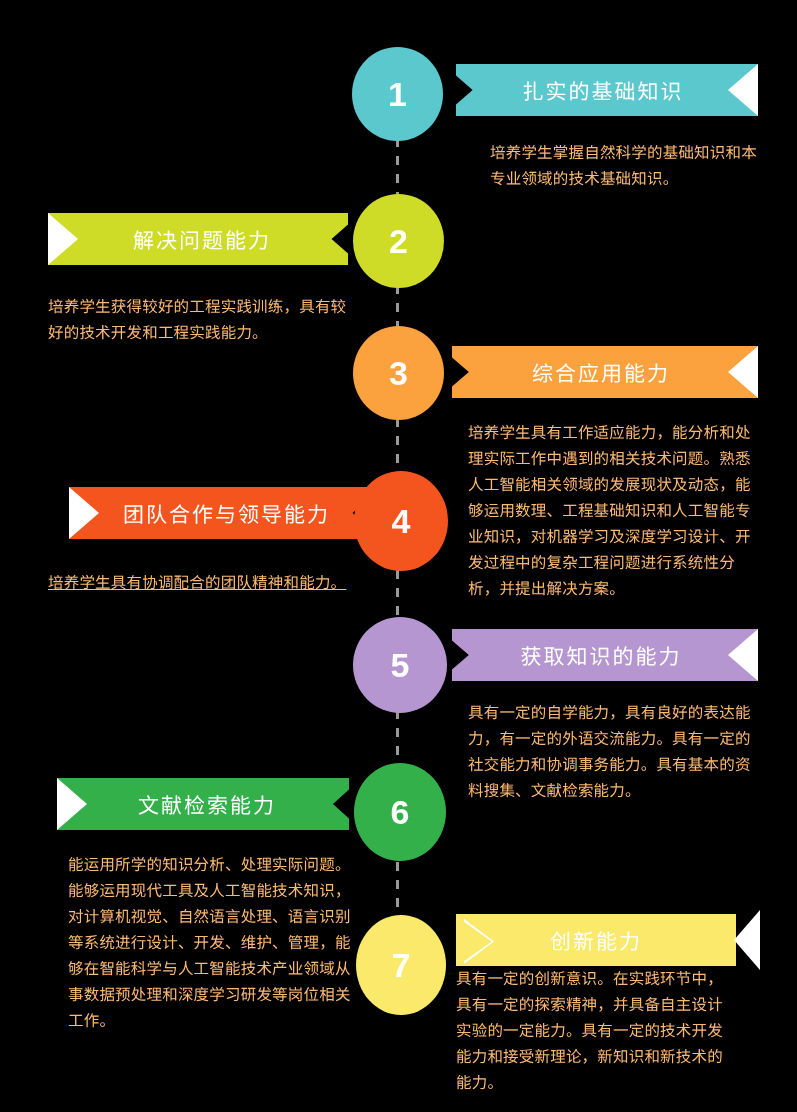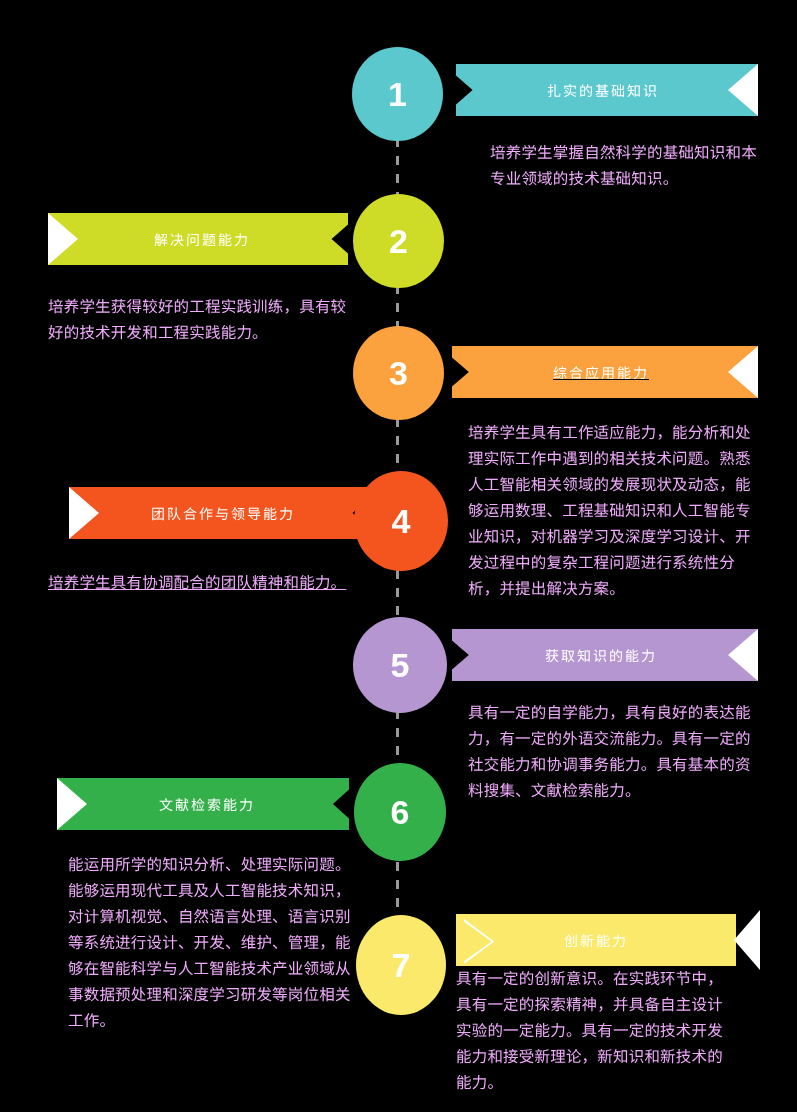--- a/index.html
+++ b/index.html
@@ -41,21 +41,21 @@
   
   .banner{
     position:absolute;
     height:52px;
     z-index:4;
     display:flex;align-items:center;
     box-sizing:border-box;
   }
   .banner .title{
     color:#ffffff;
-    font-size:14px;
+    font-size:21px;
     letter-spacing:2px;
     white-space:nowrap;
     width:100%;
     text-align:center;
   }
   
   .banner.right{
     clip-path:polygon(
       0 0,
       100% 0,
@@ -102,21 +102,21 @@
   .banner.outlinechev{padding-left:54px;}
   .banner.bite-right-out .bite2{
     position:absolute;right:-24px;top:-4px;width:26px;height:60px;
     background:#ffffff;
     clip-path:polygon(100% 0,100% 100%,0 50%);
   }
 
   
   .desc{
     position:absolute;
-    color:#f0abfc;
+    color:#fdba74;
     font-size:15.5px;
     line-height:26px;
     z-index:3;
     letter-spacing:0.2px;
   }
   .desc.rightcol{width:276px;text-align:left;}
   .desc.leftcol{width:300px;text-align:left;}
 </style>
 </head>
 <body>
@@ -141,21 +141,21 @@
 
   <div class="banner left" style="left:48px;top:213px;width:300px;background:#CEDC28;">
     <span class="bite"></span>
     <span class="title">解决问题能力</span>
   </div>
   <div class="node" style="left:353px;top:194px;width:91px;height:94px;background:#CEDC28;">
     <span class="num">2</span>
   </div>
   <div class="desc leftcol" style="left:48px;top:294px;width:306px;">培养学生获得较好的工程实践训练，具有较好的技术开发和工程实践能力。</div>
 
-  <div class="banner right" style="left:452px;top:346px;width:306px;background:#FBA23E;text-decoration:underline;">
+  <div class="banner right" style="left:452px;top:346px;width:306px;background:#FBA23E;">
     <span class="bite"></span>
     <span class="title">综合应用能力</span>
   </div>
   <div class="node" style="left:353px;top:326px;width:91px;height:94px;background:#FBA23E;">
     <span class="num">3</span>
   </div>
   <div class="desc rightcol" style="left:468px;top:420px;width:286px;">培养学生具有工作适应能力，能分析和处理实际工作中遇到的相关技术问题。熟悉人工智能相关领域的发展现状及动态，能够运用数理、工程基础知识和人工智能专业知识，对机器学习及深度学习设计、开发过程中的复杂工程问题进行系统性分析，并提出解决方案。</div>
 
   <div class="banner left" style="left:48px;top:487px;width:300px;background:#F4551E;margin-left:21px;">
     <span class="bite"></span>

